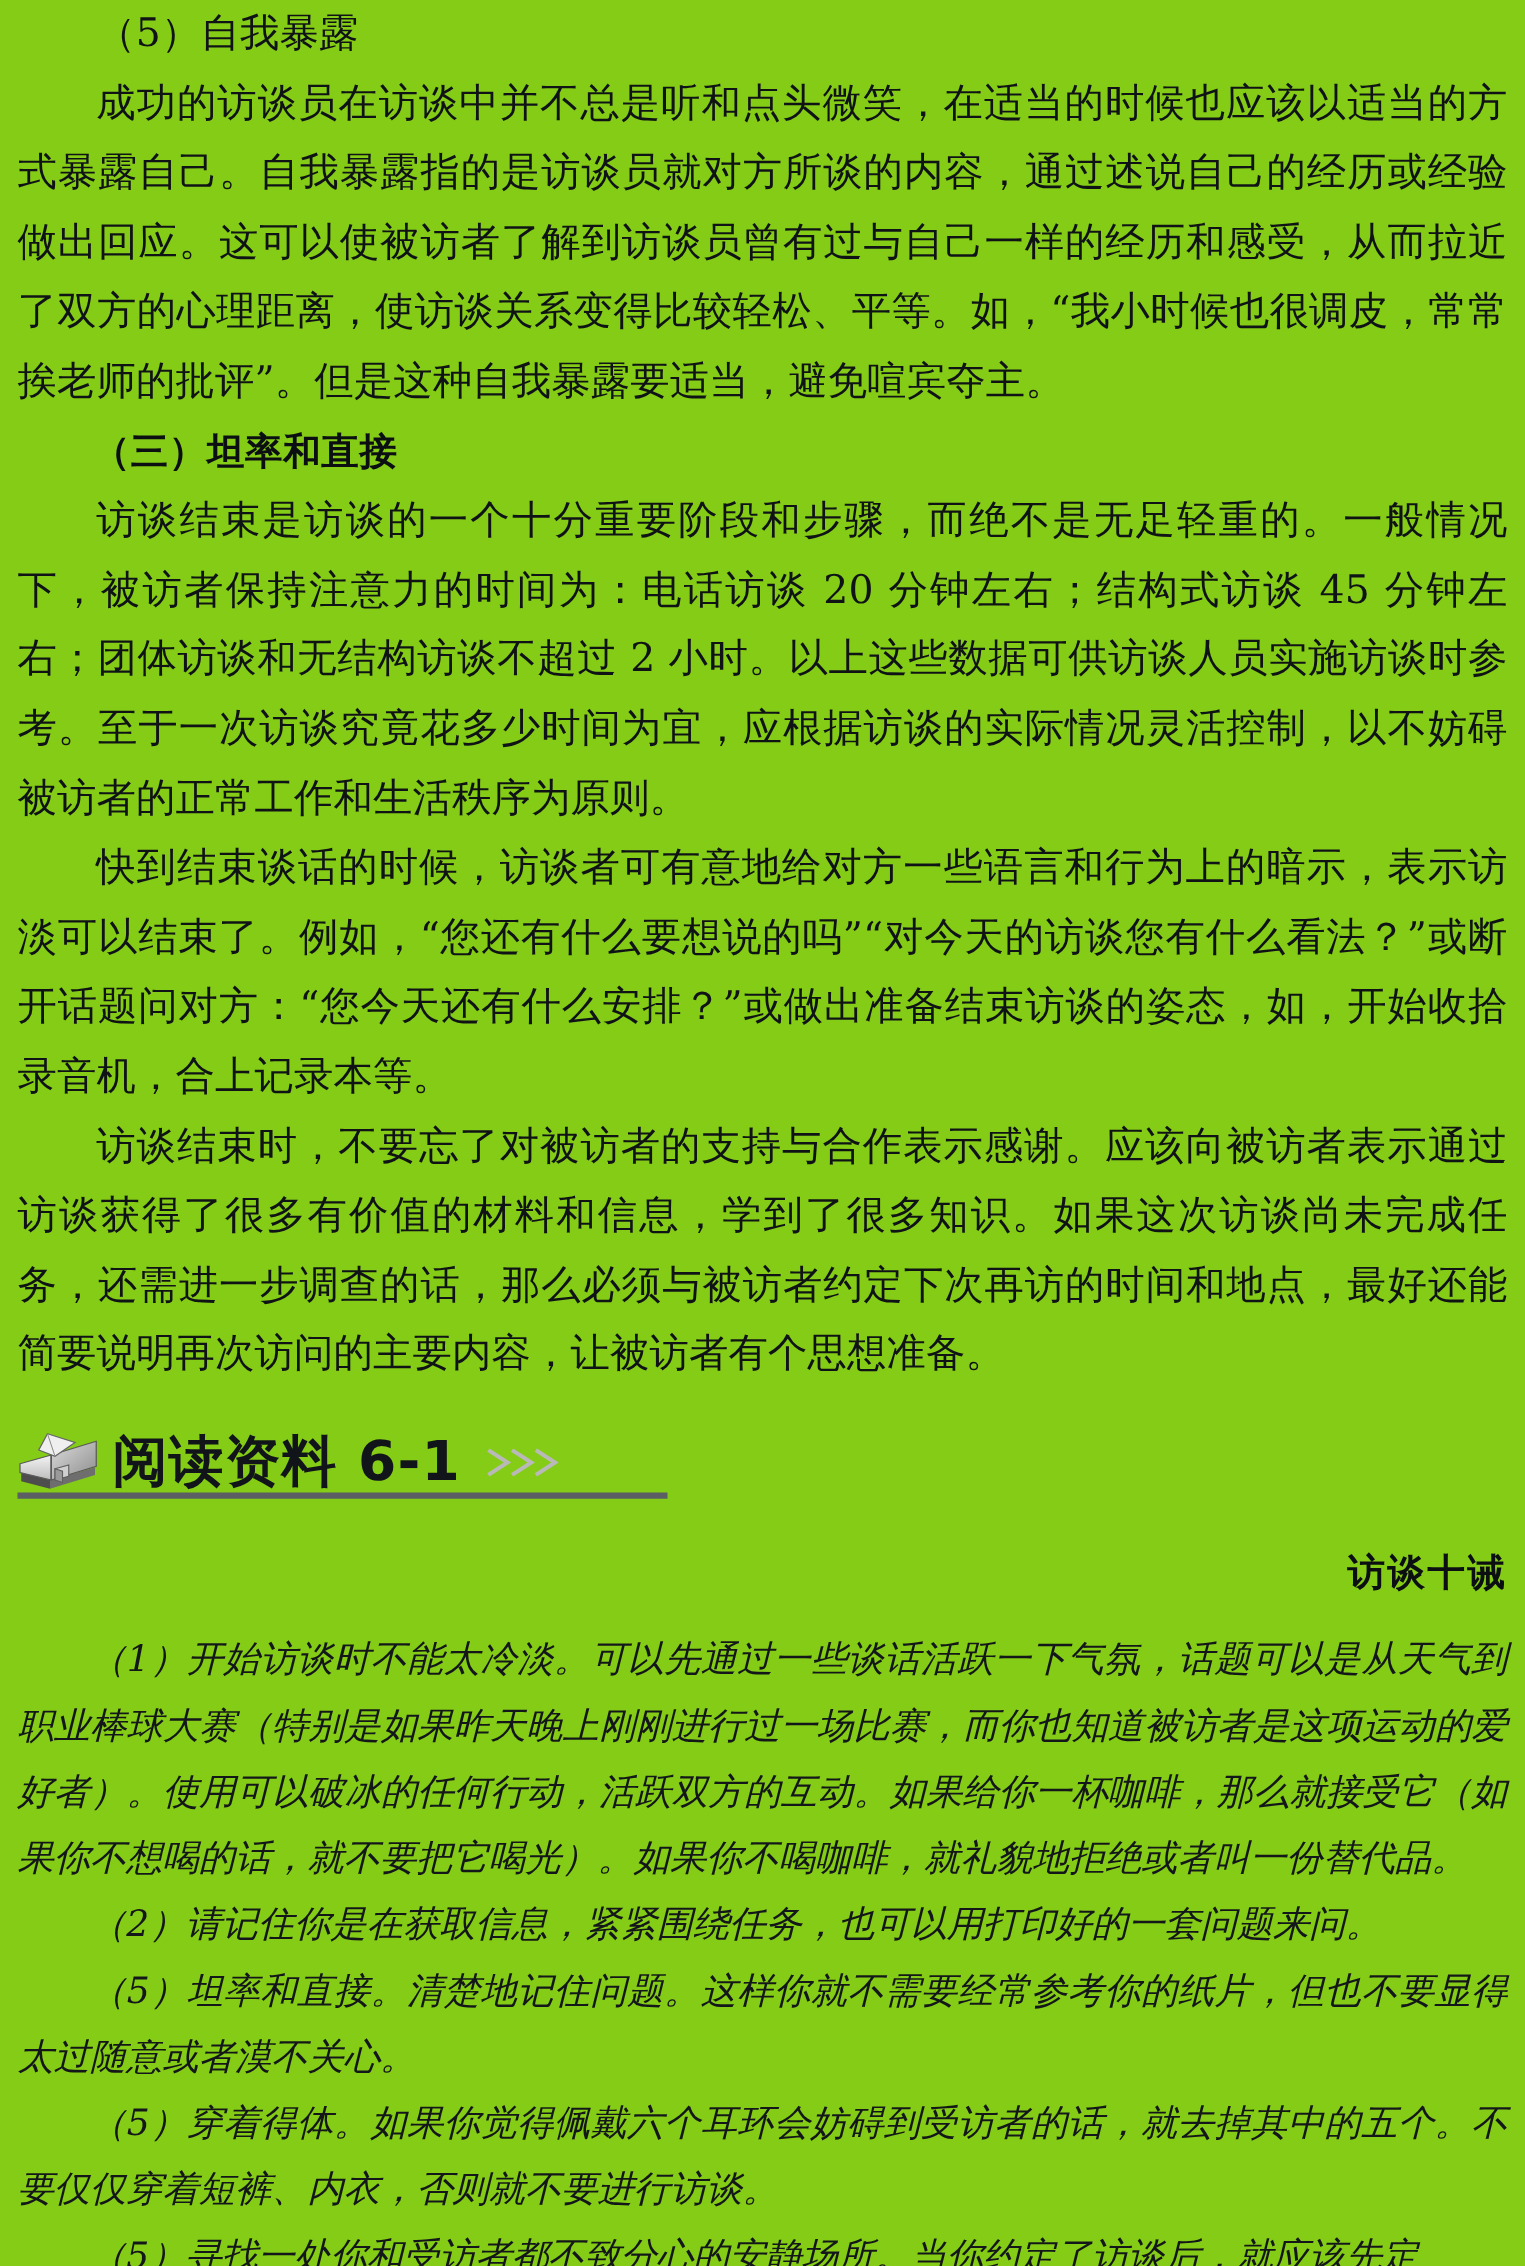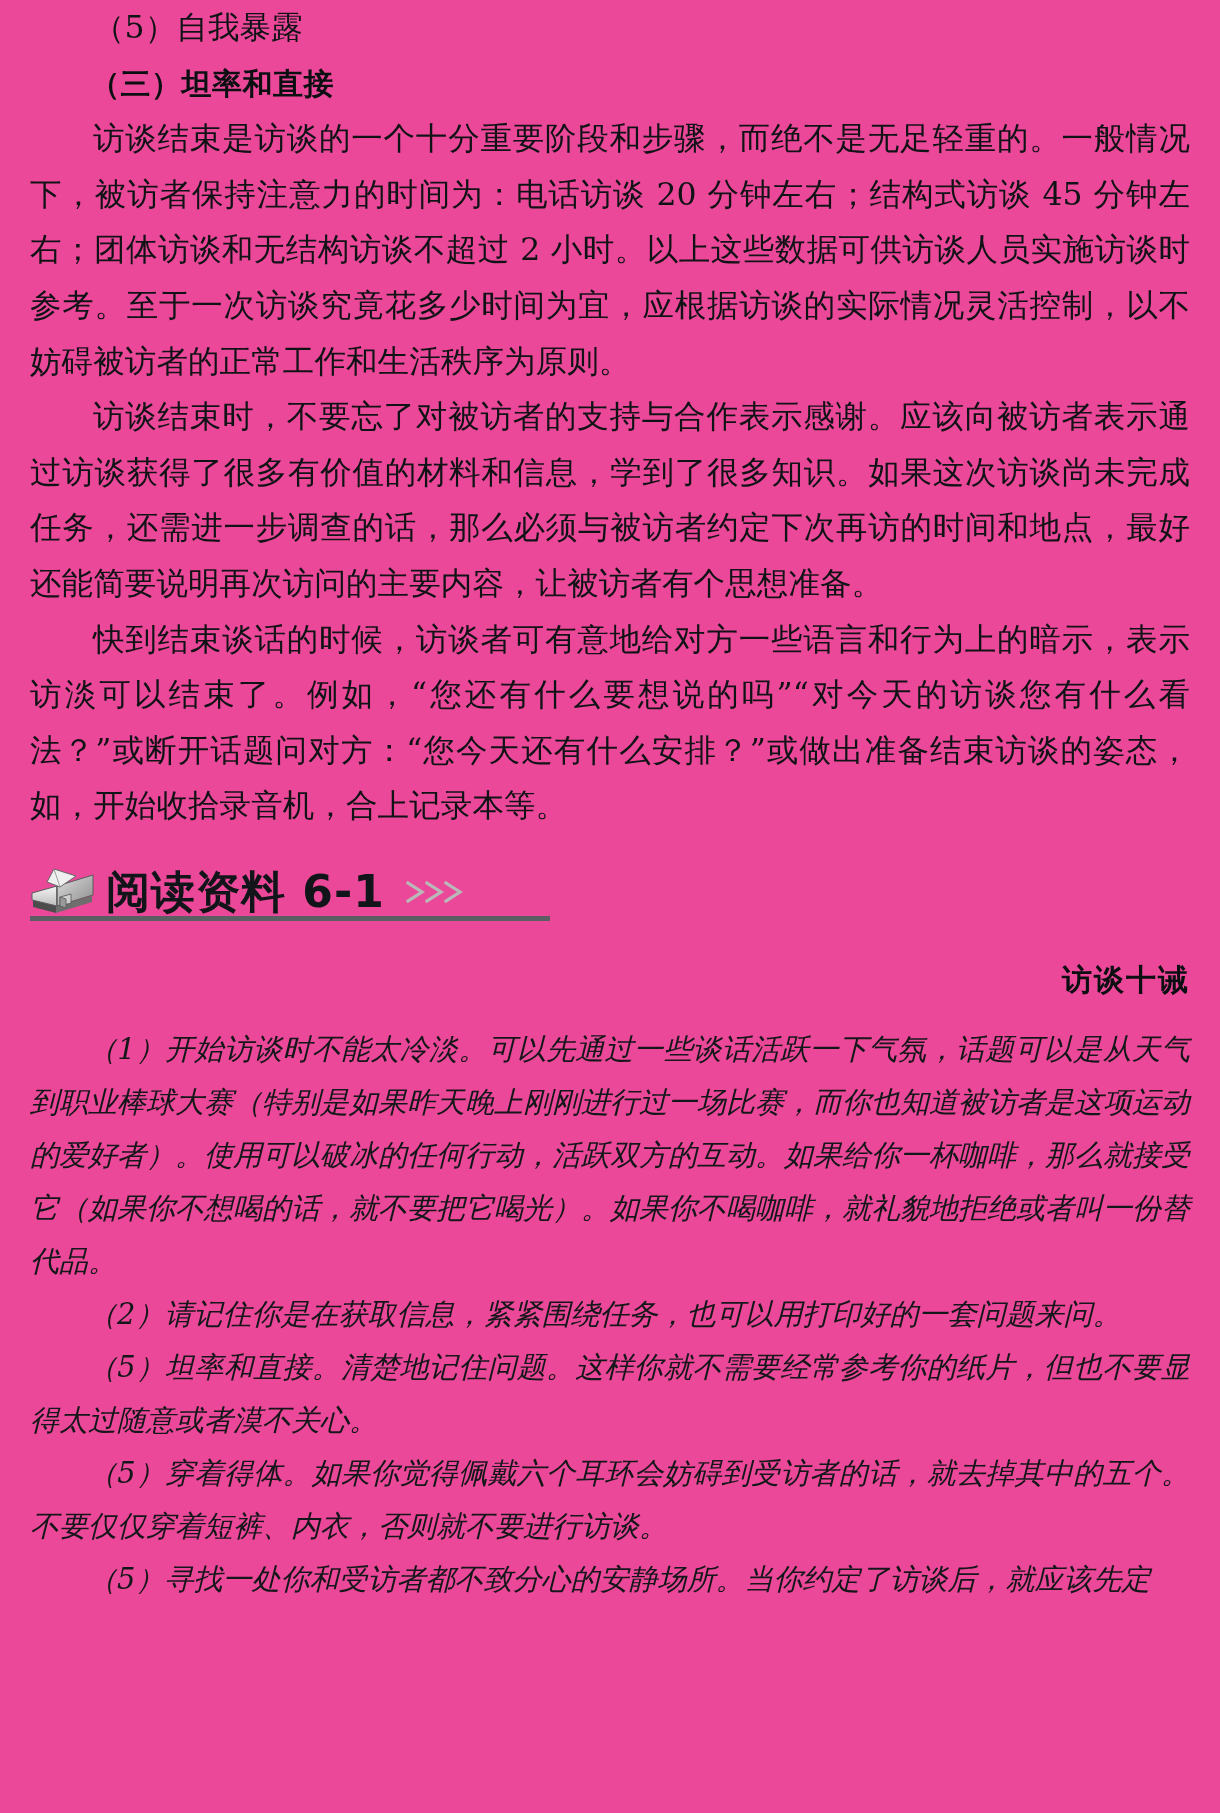--- a/index.html
+++ b/index.html
@@ -4,24 +4,24 @@
 <style>
   html, body {
     margin: 0;
     padding: 0;
     background: #ffffff;
   }
   .page {
     position: relative;
     width: 1220px;
     height: 1813px;
-    background: #ec4899;
+    background: #84cc16;
     overflow: hidden;
     box-sizing: border-box;
-    padding: 0 30px;
+    padding: 0 14px;
     font-family: "DejaVu Serif", "Liberation Serif", serif;
     color: #15181c;
   }
 
   
   .body-block {
     font-family: "DejaVu Serif", "Liberation Serif", serif;
     font-size: 31.5px;
     line-height: 55.6px;
     text-align: justify;
@@ -118,27 +118,28 @@
     text-indent: 2em;
   }
 </style>
 </head>
 <body>
 
 <div class="page">
 
   <div class="body-block">
     <p class="label-line">（5）自我暴露</p>
+    <p>成功的访谈员在访谈中并不总是听和点头微笑，在适当的时候也应该以适当的方式暴露自己。自我暴露指的是访谈员就对方所谈的内容，通过述说自己的经历或经验做出回应。这可以使被访者了解到访谈员曾有过与自己一样的经历和感受，从而拉近了双方的心理距离，使访谈关系变得比较轻松、平等。如，“我小时候也很调皮，常常挨老师的批评”。但是这种自我暴露要适当，避免喧宾夺主。</p>
   </div>
 
   <div class="body-block">
     <p class="sub-heading">（三）坦率和直接</p>
     <p>访谈结束是访谈的一个十分重要阶段和步骤，而绝不是无足轻重的。一般情况下，被访者保持注意力的时间为：电话访谈 20 分钟左右；结构式访谈 45 分钟左右；团体访谈和无结构访谈不超过 2 小时。以上这些数据可供访谈人员实施访谈时参考。至于一次访谈究竟花多少时间为宜，应根据访谈的实际情况灵活控制，以不妨碍被访者的正常工作和生活秩序为原则。</p>
+    <p>快到结束谈话的时候，访谈者可有意地给对方一些语言和行为上的暗示，表示访淡可以结束了。例如，“您还有什么要想说的吗”“对今天的访谈您有什么看法？”或断开话题问对方：“您今天还有什么安排？”或做出准备结束访谈的姿态，如，开始收拾录音机，合上记录本等。</p>
     <p>访谈结束时，不要忘了对被访者的支持与合作表示感谢。应该向被访者表示通过访谈获得了很多有价值的材料和信息，学到了很多知识。如果这次访谈尚未完成任务，还需进一步调查的话，那么必须与被访者约定下次再访的时间和地点，最好还能简要说明再次访问的主要内容，让被访者有个思想准备。</p>
-    <p>快到结束谈话的时候，访谈者可有意地给对方一些语言和行为上的暗示，表示访淡可以结束了。例如，“您还有什么要想说的吗”“对今天的访谈您有什么看法？”或断开话题问对方：“您今天还有什么安排？”或做出准备结束访谈的姿态，如，开始收拾录音机，合上记录本等。</p>
   </div>
 
   <div class="reading-banner">
     <div class="banner-row">
       <span class="book-icon">
         <svg viewBox="0 0 66 48" width="66" height="48" aria-hidden="true">
           <defs>
             <linearGradient id="bkA" x1="0" y1="0" x2="0" y2="1">
               <stop offset="0" stop-color="#f4f4f4"></stop>
               <stop offset="1" stop-color="#bdbdbd"></stop>

